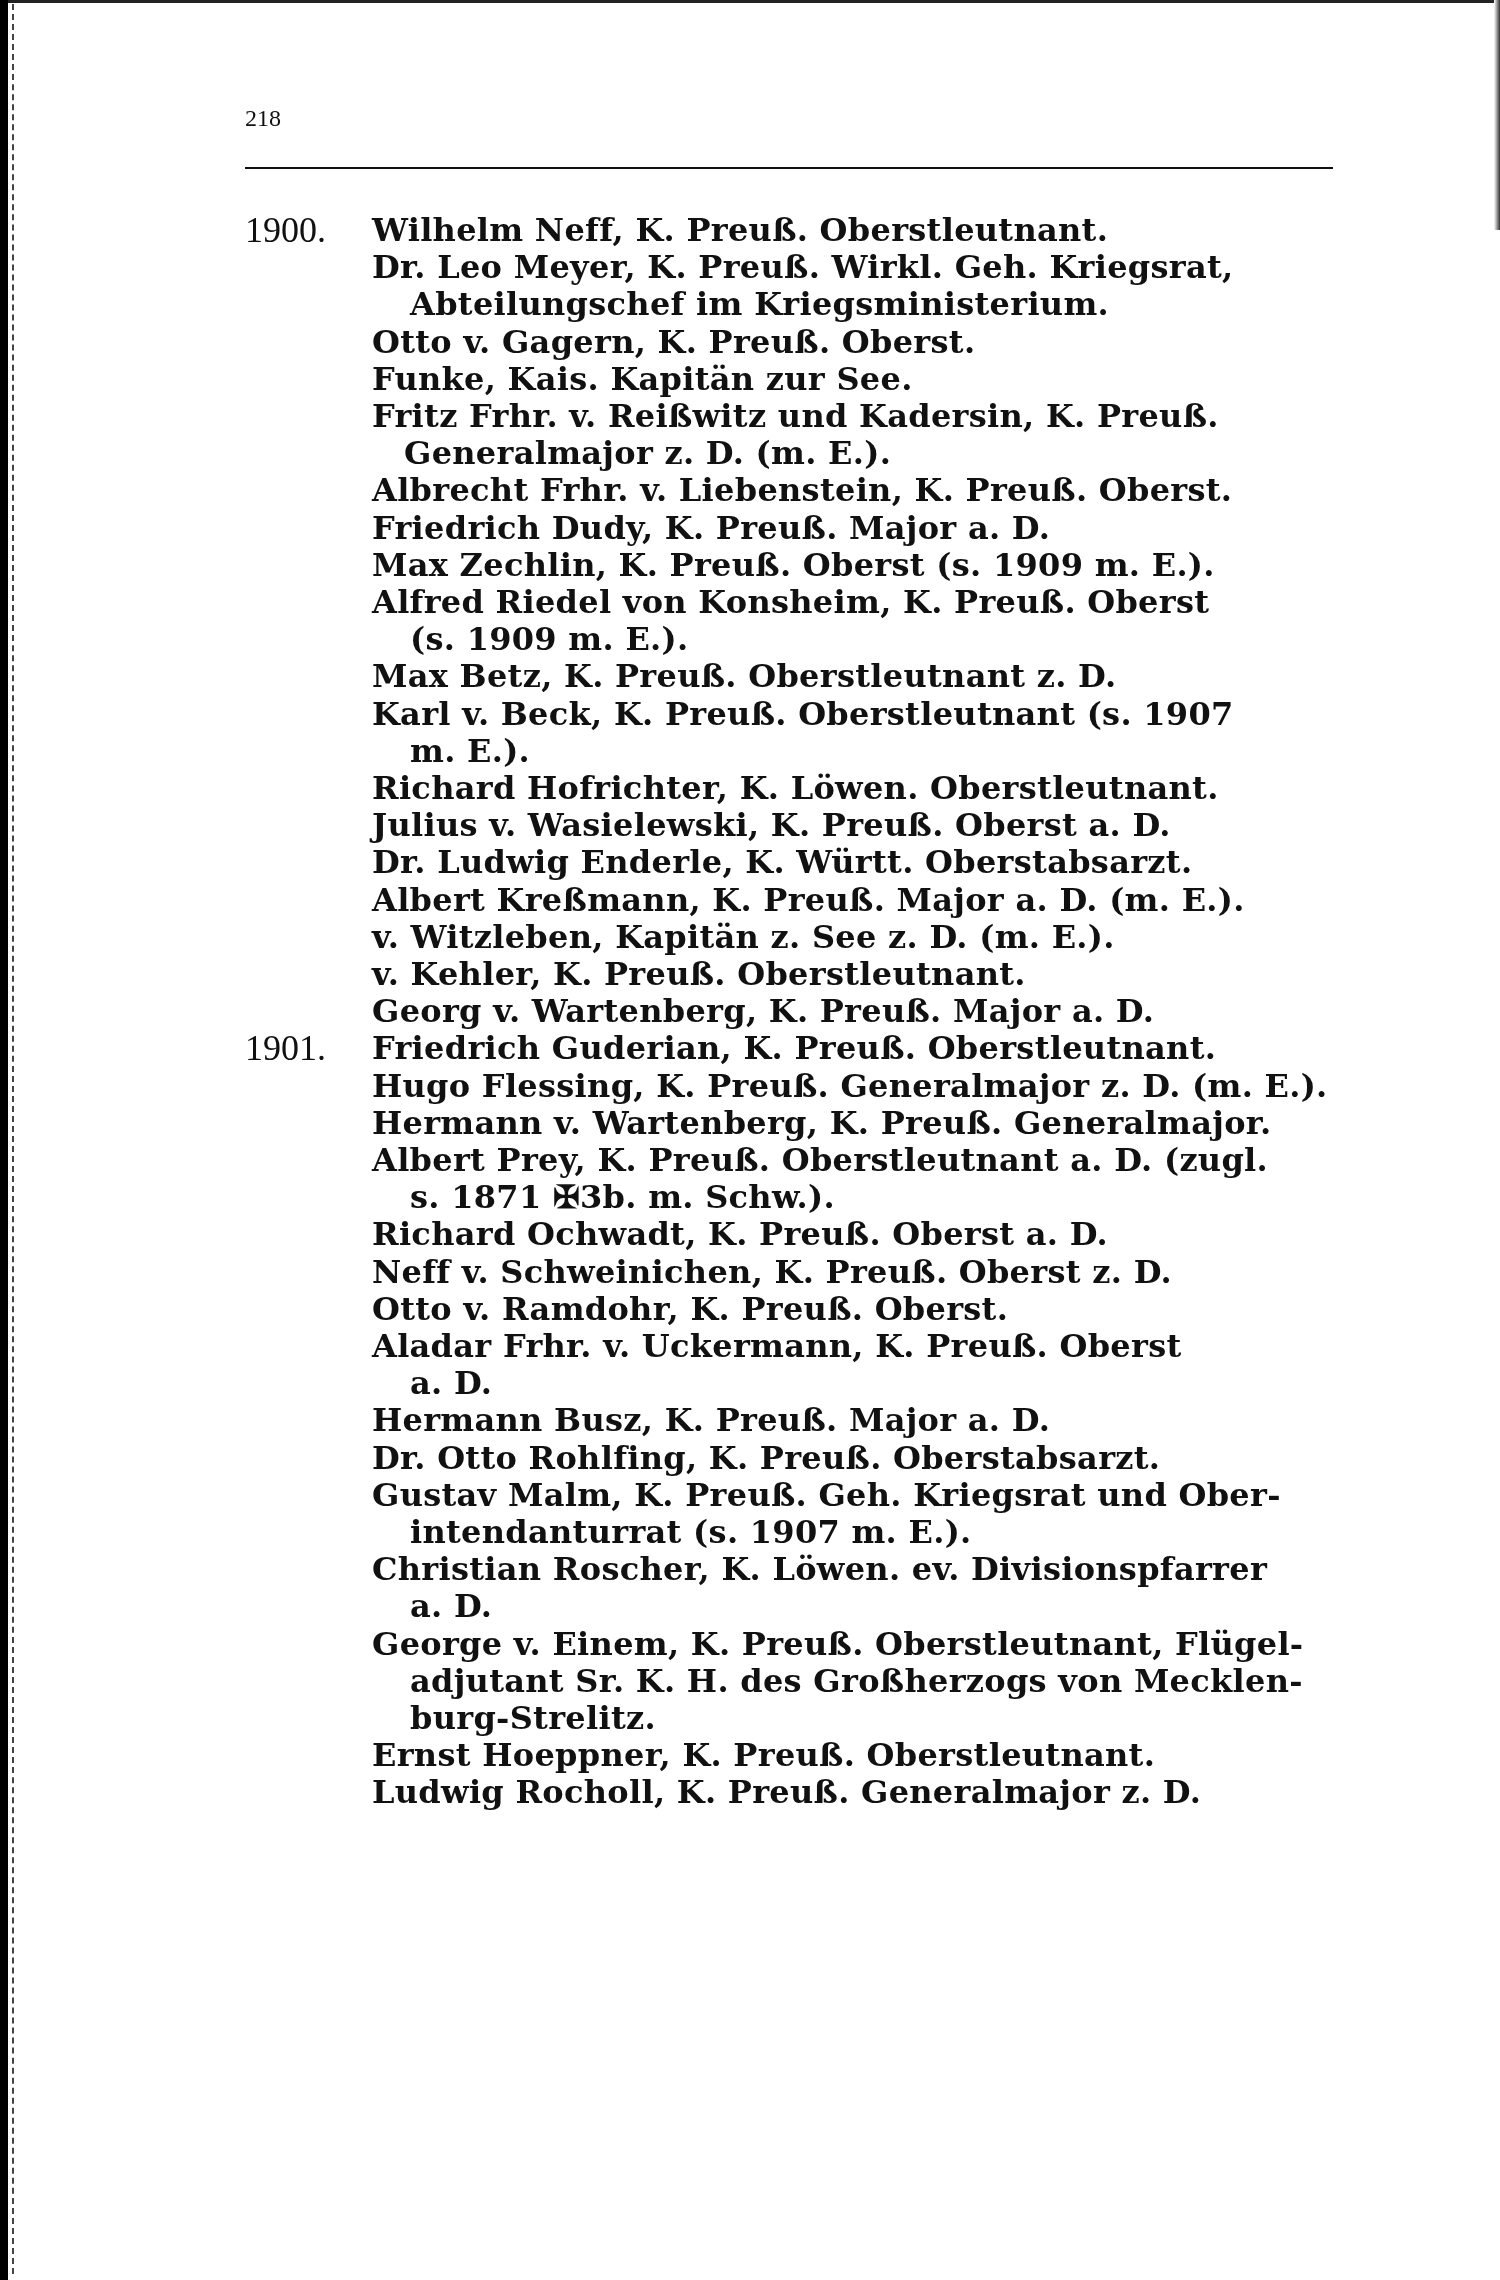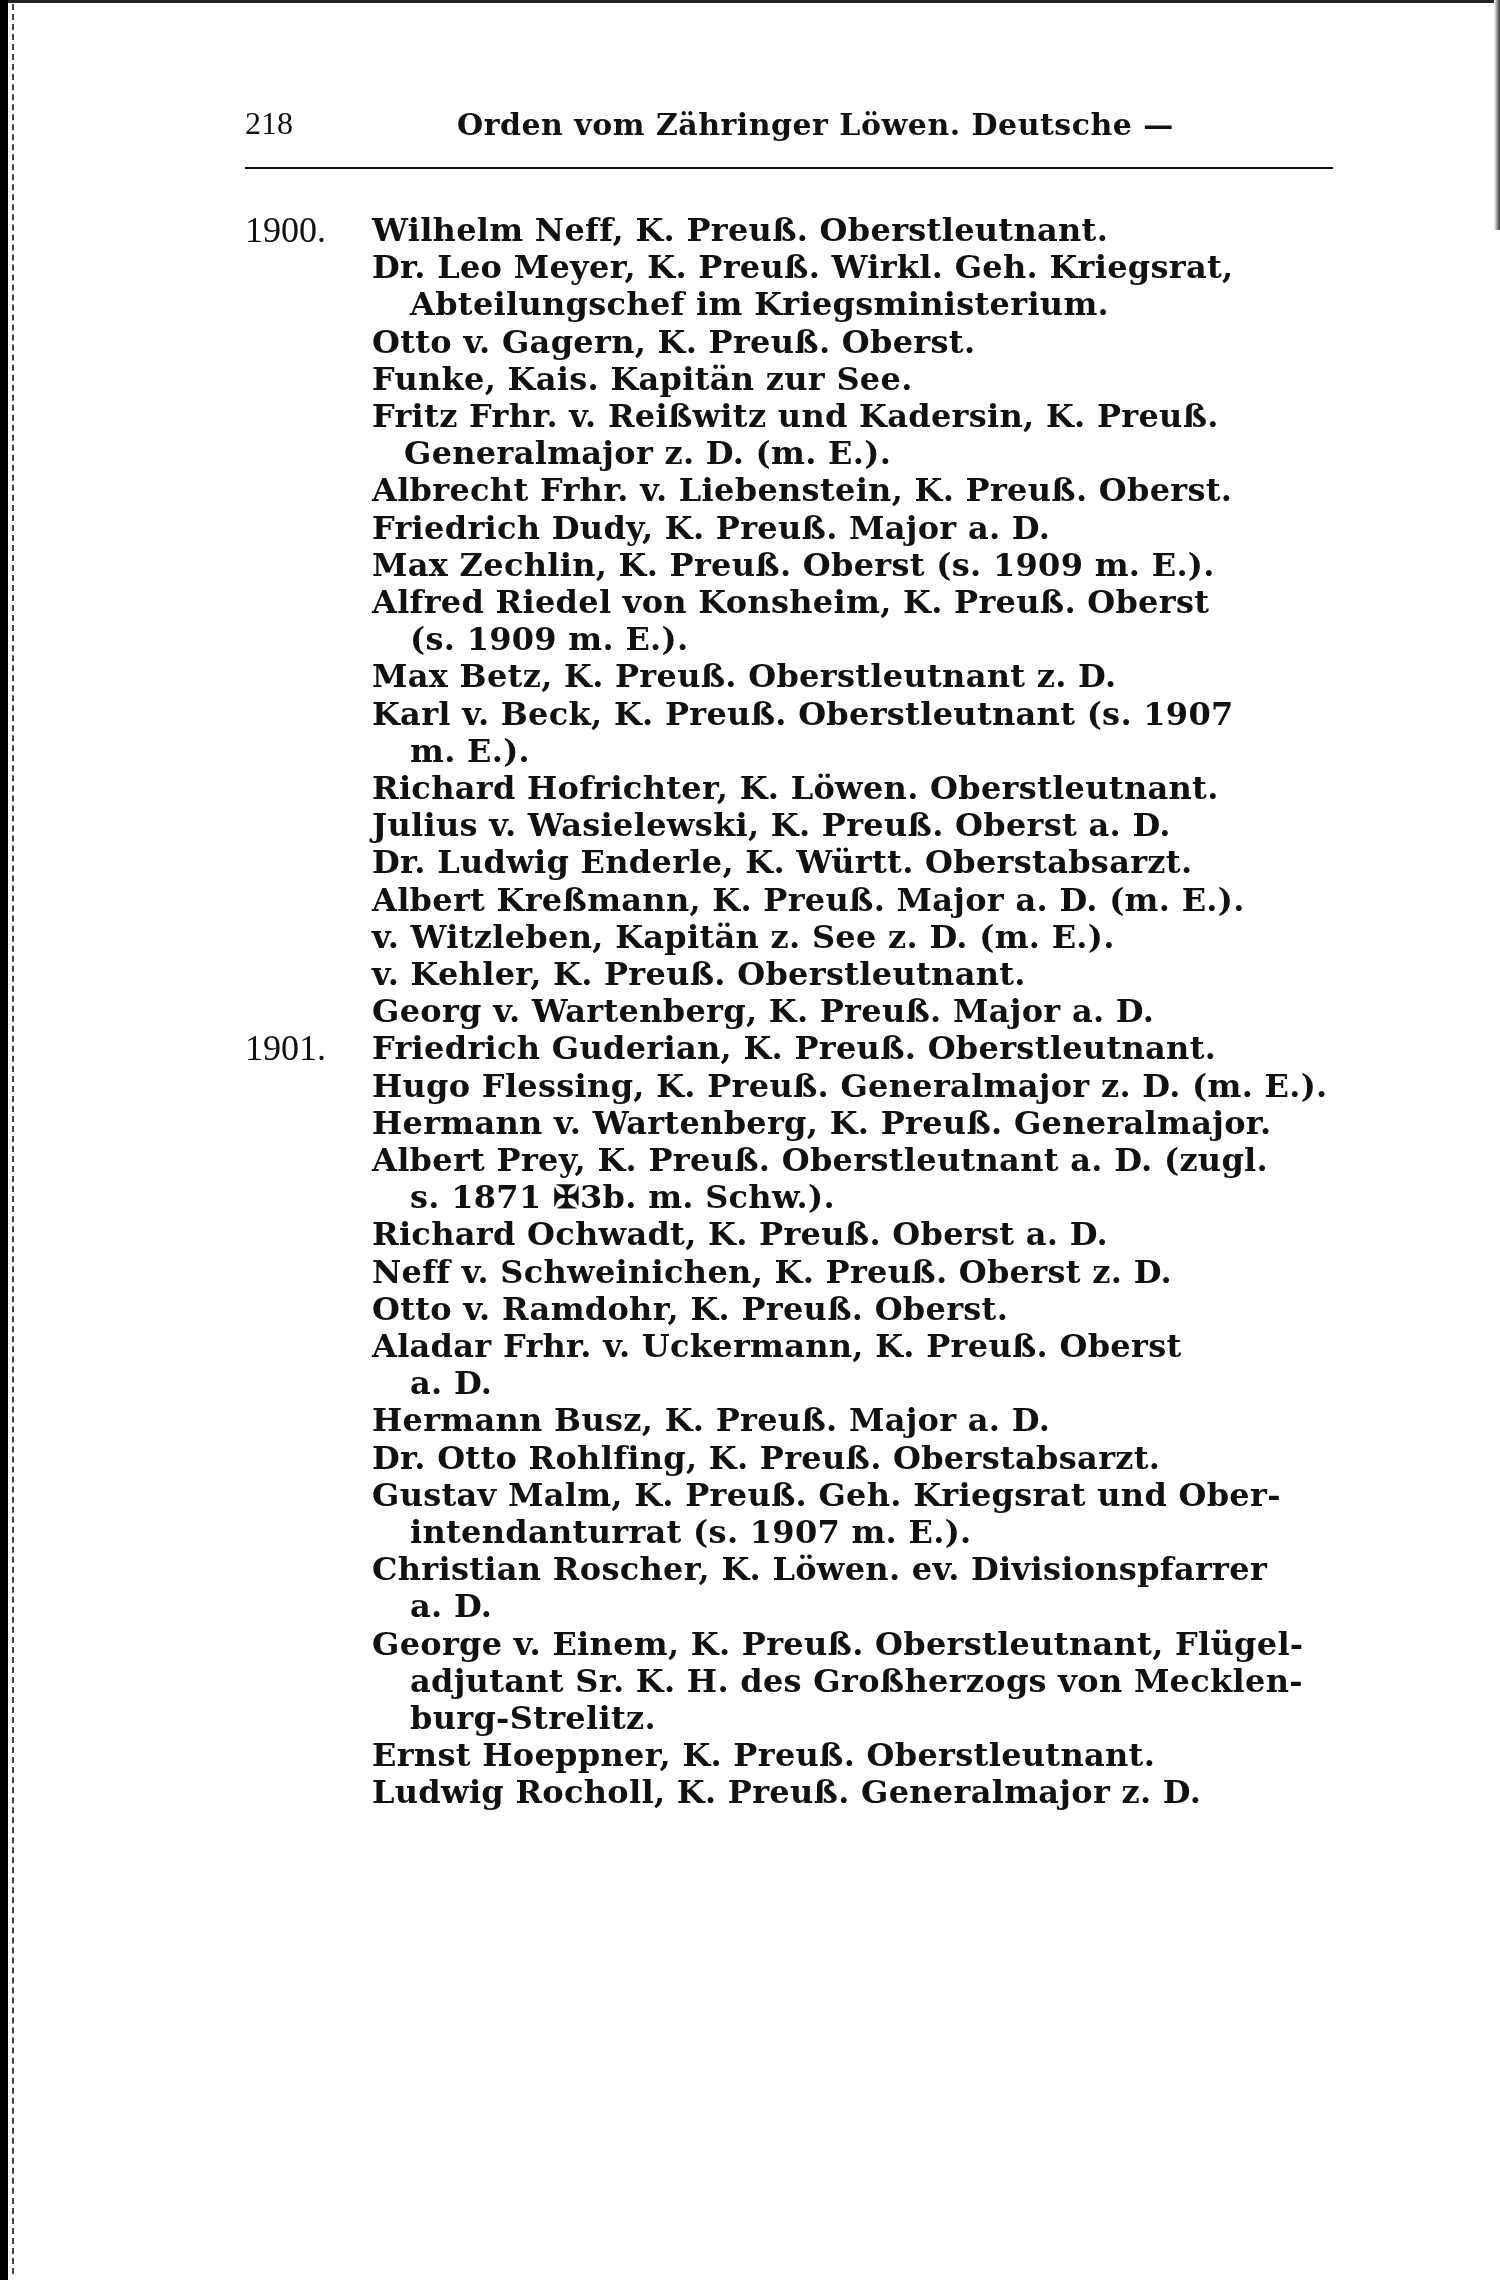--- a/index.html
+++ b/index.html
@@ -23,21 +23,21 @@
     .scan-edge-right {
       position: absolute; right: 0; top: 0; width: 6px; height: 230px;
       background: linear-gradient(to right, #fff, #333);
     }
     .page-header {
       position: absolute; left: 245px; top: 105px; width: 1085px; height: 50px;
       font-size: 34px;
     }
     .page-number {
       position: absolute; left: 0; top: 0; font-family: "Liberation Serif", serif;
-      font-size: 32px;
+      font-size: 24px;
     }
     .running-title {
       position: absolute; left: 212px; top: 2px;
       font-family: "DejaVu Serif", serif; font-weight: bold; font-size: 30px;
       letter-spacing: 0.5px;
     }
     .header-rule {
       position: absolute; left: 245px; top: 167px; width: 1088px; height: 0;
       border-top: 2px solid #111;
     }
@@ -56,21 +56,20 @@
 </head>
 <body>
 
 <div class="scan-edge-left"></div>
 <div class="scan-edge-left2"></div>
 <div class="scan-edge-top"></div>
 <div class="scan-edge-right"></div>
 
 <div class="page-header">
   <span class="page-number">218</span>
-  <span class="running-title">Orden vom Zähringer Löwen. Deutsche —</span>
 </div>
 <div class="header-rule"></div>
 
 <div class="entries" id="entries">
     <div class="year" style="left: 245px; top: 212px;">1900.</div>
     <div class="line" style="left: 372px; top: 212px;">Wilhelm Neff, K. Preuß. Oberstleutnant.</div>
     <div class="line" style="left: 372px; top: 249.2px;">Dr. Leo Meyer, K. Preuß. Wirkl. Geh. Kriegsrat,</div>
     <div class="line" style="left: 410px; top: 286.4px;">Abteilungschef im Kriegsministerium.</div>
     <div class="line" style="left: 372px; top: 323.6px;">Otto v. Gagern, K. Preuß. Oberst.</div>
     <div class="line" style="left: 372px; top: 360.8px;">Funke, Kais. Kapitän zur See.</div>

